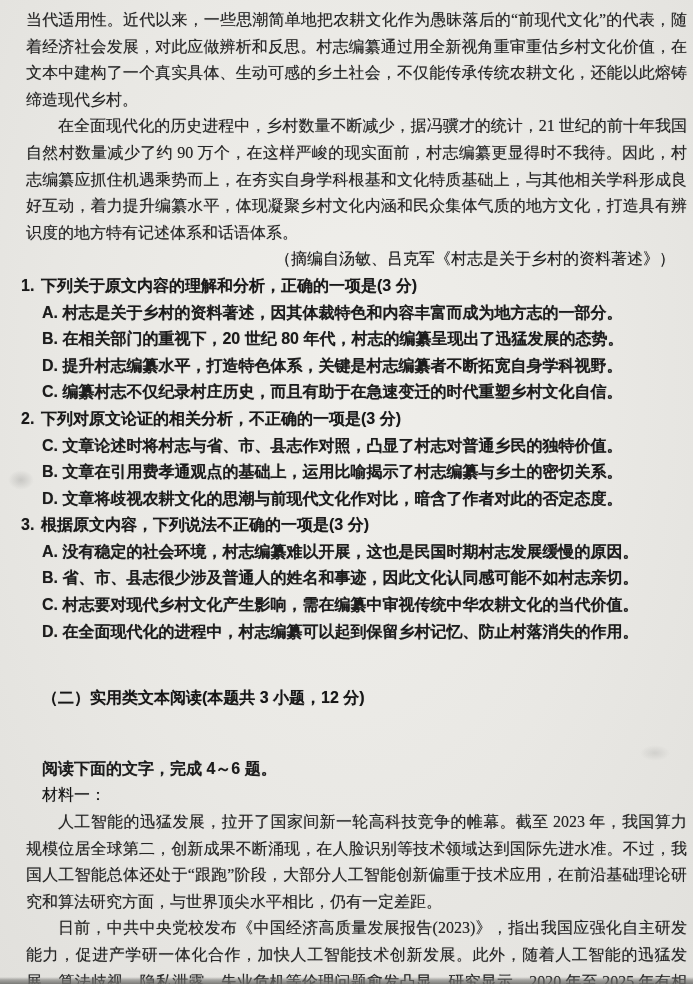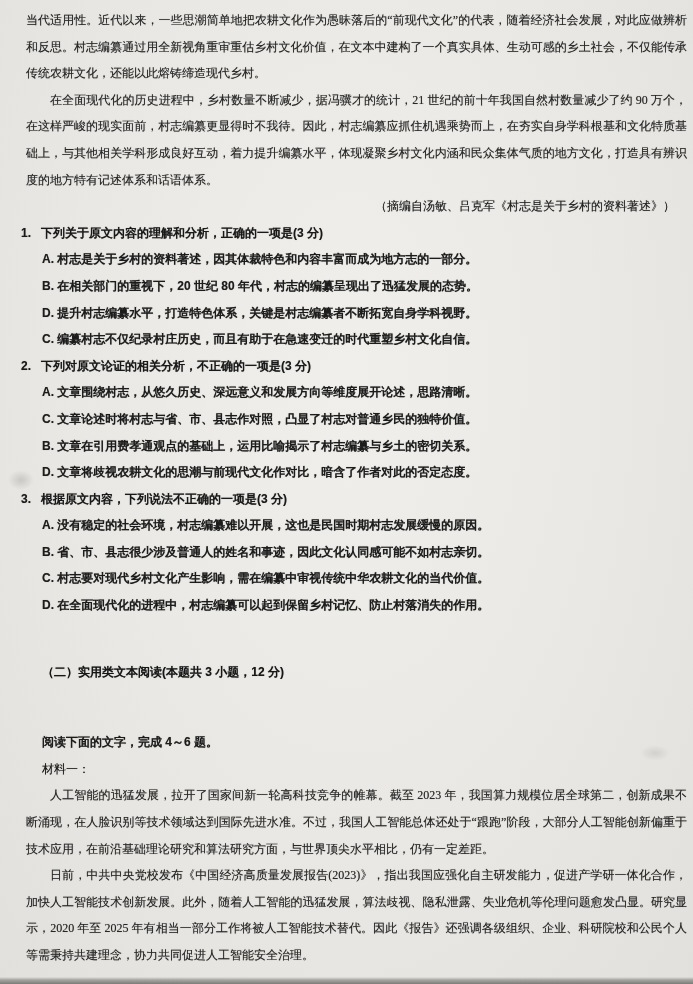--- a/index.html
+++ b/index.html
@@ -8,21 +8,21 @@
     overflow: hidden;
     font-family: "Liberation Sans", sans-serif;
   }
   .page {
     position: relative;
     width: 693px; height: 984px;
     box-sizing: border-box;
     padding: 7px 6px 0 26px;
     background: radial-gradient(ellipse at 50% 38%, #f0efeb 0%, #e9e8e4 55%, #e1e0dc 100%);
     color: #1e1e1e;
-    font-size: 12px;
+    font-size: 16px;
     line-height: 26.6px;
     text-shadow: 0 0 0.7px rgba(45,45,45,0.55);
   }
   p { margin: 0; }
   .script {
     font-family: "Liberation Serif", serif;
     color: #272727;
     text-align: justify;
   }
   .indent { text-indent: 2em; }
@@ -100,21 +100,20 @@
     <div class="q-option">B. 在相关部门的重视下，20 世纪 80 年代，村志的编纂呈现出了迅猛发展的态势。</div>
     <div class="q-option">D. 提升村志编纂水平，打造特色体系，关键是村志编纂者不断拓宽自身学科视野。</div>
     <div class="q-option">C. 编纂村志不仅纪录村庄历史，而且有助于在急速变迁的时代重塑乡村文化自信。</div>
   </div>
 
   <div>
     <div class="q-row">
       <span class="q-num">2.</span>
       <span class="q-stem">下列对原文论证的相关分析，不正确的一项是(3 分)</span>
     </div>
-    <div class="q-option">A. 文章围绕村志，从悠久历史、深远意义和发展方向等维度展开论述，思路清晰。</div>
     <div class="q-option">C. 文章论述时将村志与省、市、县志作对照，凸显了村志对普通乡民的独特价值。</div>
     <div class="q-option">B. 文章在引用费孝通观点的基础上，运用比喻揭示了村志编纂与乡土的密切关系。</div>
     <div class="q-option">D. 文章将歧视农耕文化的思潮与前现代文化作对比，暗含了作者对此的否定态度。</div>
   </div>
 
   <div>
     <div class="q-row">
       <span class="q-num">3.</span>
       <span class="q-stem">根据原文内容，下列说法不正确的一项是(3 分)</span>
     </div>

